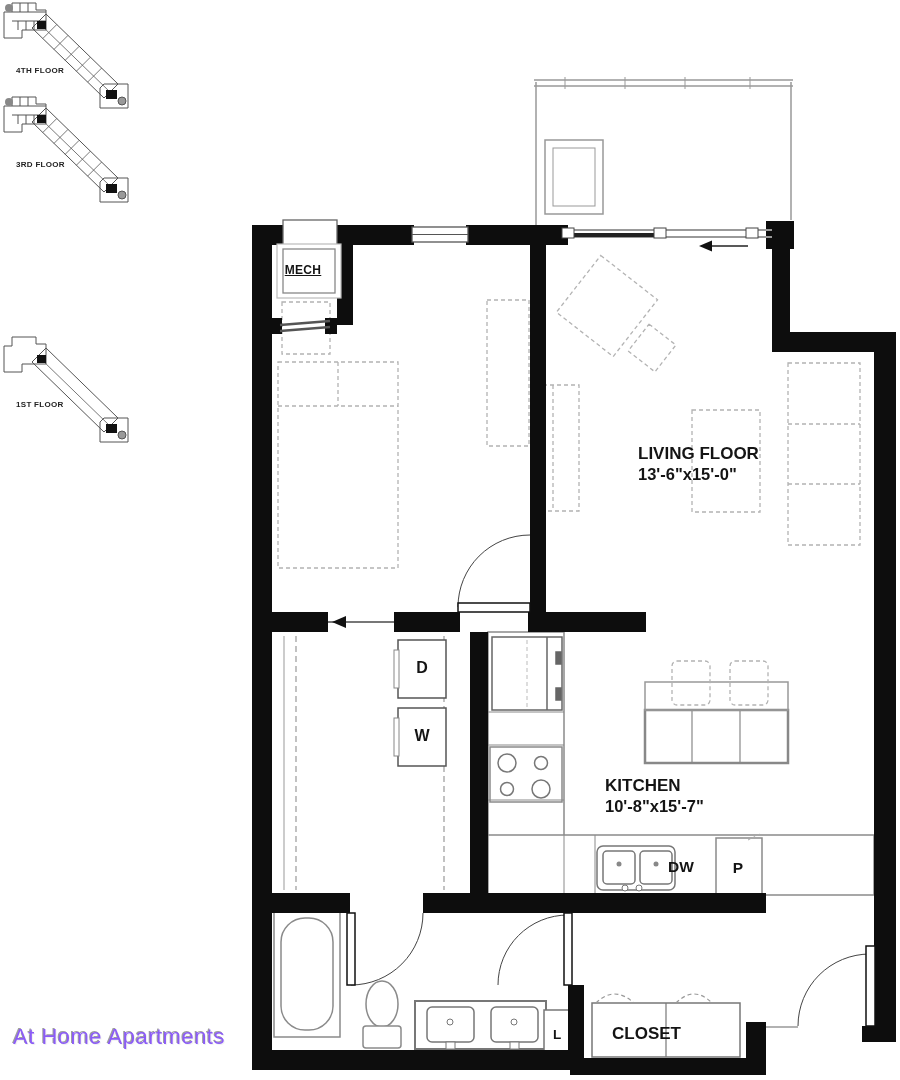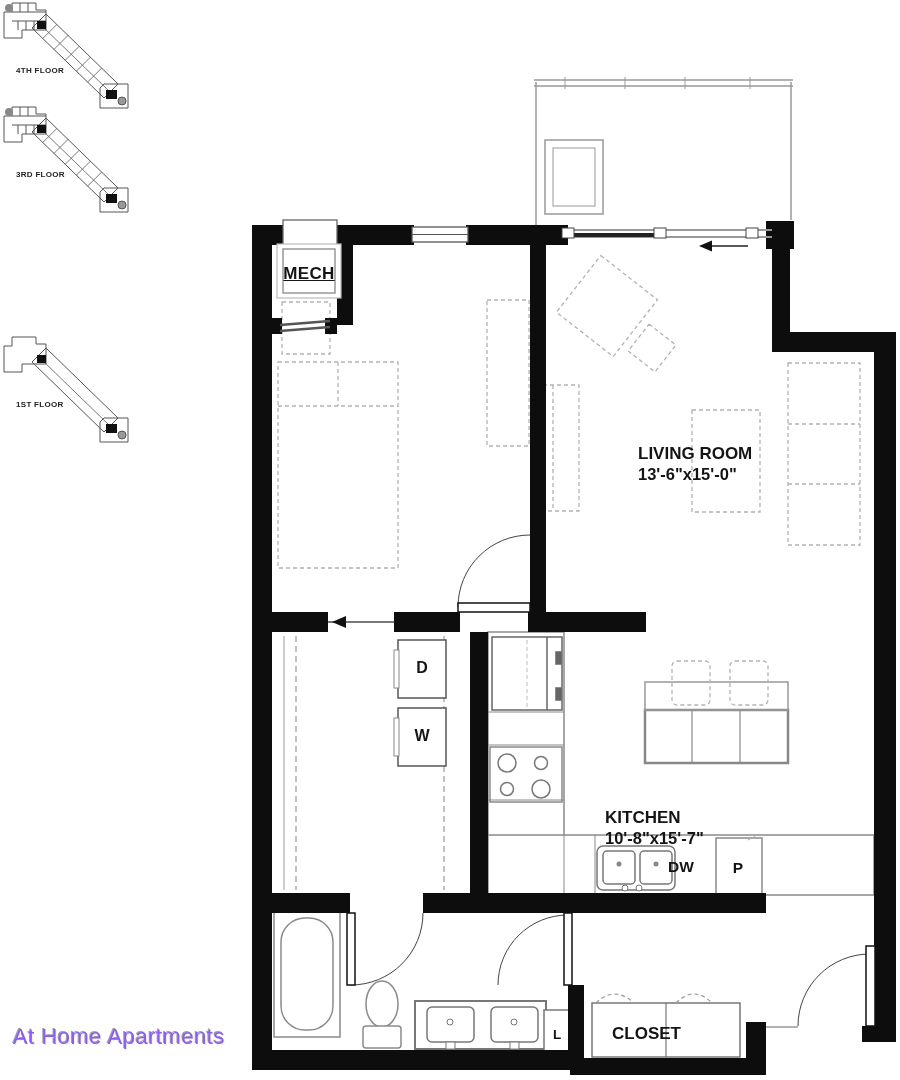--- a/index.html
+++ b/index.html
@@ -6,24 +6,24 @@
   .stage{position:relative;width:900px;height:1080px;background:#ffffff;overflow:hidden;
          font-family:"Liberation Sans",sans-serif;}
   .plan-svg{position:absolute;left:0;top:0;}
   .locator{position:absolute;left:0;width:150px;height:110px;padding-left:28px;}
   .locator svg{position:absolute;left:0;top:0;}
   .locator-label{position:absolute;left:16px;top:66px;font-size:8px;font-weight:bold;
                  color:#222;letter-spacing:.3px;}
   .rlabel{position:absolute;font-weight:bold;color:#141414;line-height:1.24;}
   .rlabel .nm{display:block;}
   .rlabel .dims{display:block;font-size:16.5px;}
-  #lbl-mech{left:279px;top:263px;width:60px;text-align:center;font-size:17px;letter-spacing:.3px;text-decoration:underline;}
+  #lbl-mech{left:279px;top:263px;width:48px;text-align:center;font-size:12px;letter-spacing:.3px;text-decoration:underline;}
   #lbl-bedroom{left:354px;top:425px;font-size:17px;}
   #lbl-living{left:638px;top:443px;font-size:17px;}
-  #lbl-kitchen{left:605px;top:775px;font-size:17px;margin-top:32px;}
+  #lbl-kitchen{left:605px;top:775px;font-size:17px;}
   #lbl-closet{left:612px;top:1023px;width:130px;text-align:left;font-size:17px;}
   #lbl-d{left:402px;top:658px;width:40px;text-align:center;font-size:16px;}
   #lbl-w{left:402px;top:726px;width:40px;text-align:center;font-size:16px;}
   #lbl-dw{left:668px;top:857px;width:46px;text-align:left;font-size:15.5px;}
   #lbl-p{left:722px;top:858px;width:32px;text-align:center;font-size:15.5px;}
   #lbl-l{left:544px;top:1027px;width:26px;text-align:center;font-size:13.5px;}
   .watermark{position:absolute;left:13px;top:1024px;font-size:22px;font-weight:normal;
              letter-spacing:.5px;color:#8b5cf6;
              text-shadow:1px 1px 0 #f2f2f2,-1px -1px 0 #9e9e9e;white-space:nowrap;}
 </style>
@@ -270,38 +270,38 @@
       </symbol>
     </defs>
   </svg>
 
   <div class="locator" style="top:0px">
     <svg width="150" height="110">
       <use href="#bldg-units"></use>
       </svg>
     <div class="locator-label">4TH FLOOR</div>
   </div>
-  <div class="locator" style="top:104px">
+  <div class="locator" style="top:94px">
     <svg width="150" height="110">
       <use href="#bldg-units"></use>
       </svg>
     <div class="locator-label">3RD FLOOR</div>
   </div>
   <div class="locator" style="top:334px">
     <svg width="150" height="110">
       <use href="#bldg-plain"></use>
       </svg>
     <div class="locator-label">1ST FLOOR</div>
   </div>
 
   <div class="rlabel" id="lbl-mech">MECH</div>
 
 
   <div class="rlabel" id="lbl-living">
-    <span class="nm">LIVING ROOM</span>
+    <span class="nm">LIVING FLOOR</span>
     <span class="dims">13'-6"x15'-0"</span>
   </div>
 
   <div class="rlabel" id="lbl-kitchen">
     <span class="nm">KITCHEN</span>
     <span class="dims">10'-8"x15'-7"</span>
   </div>
 
   <div class="rlabel" id="lbl-closet">CLOSET</div>
 

